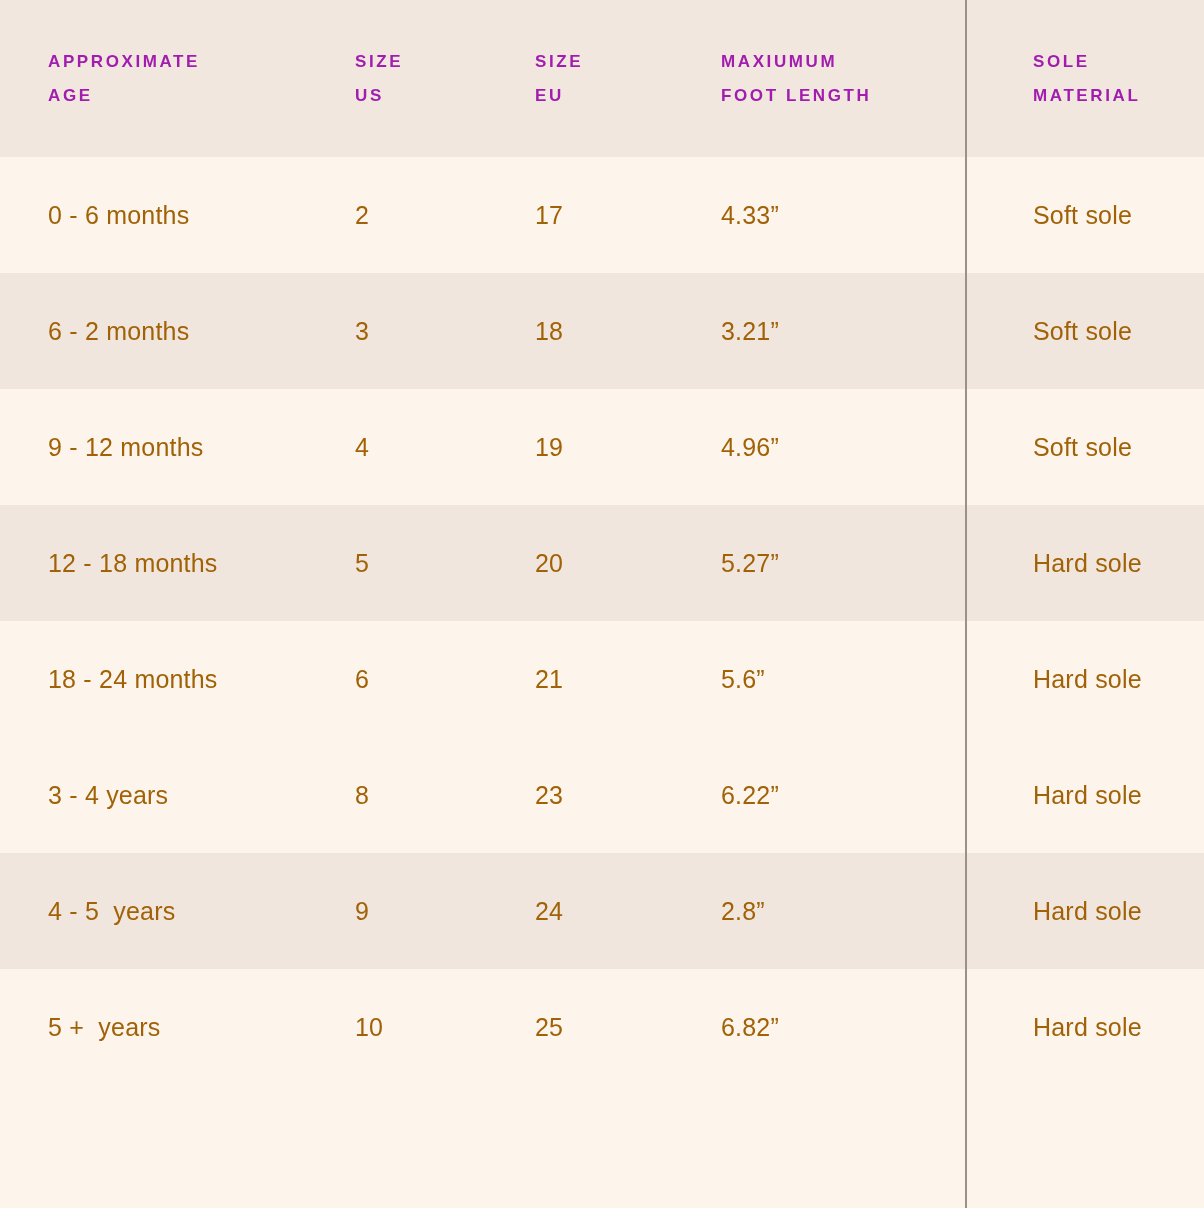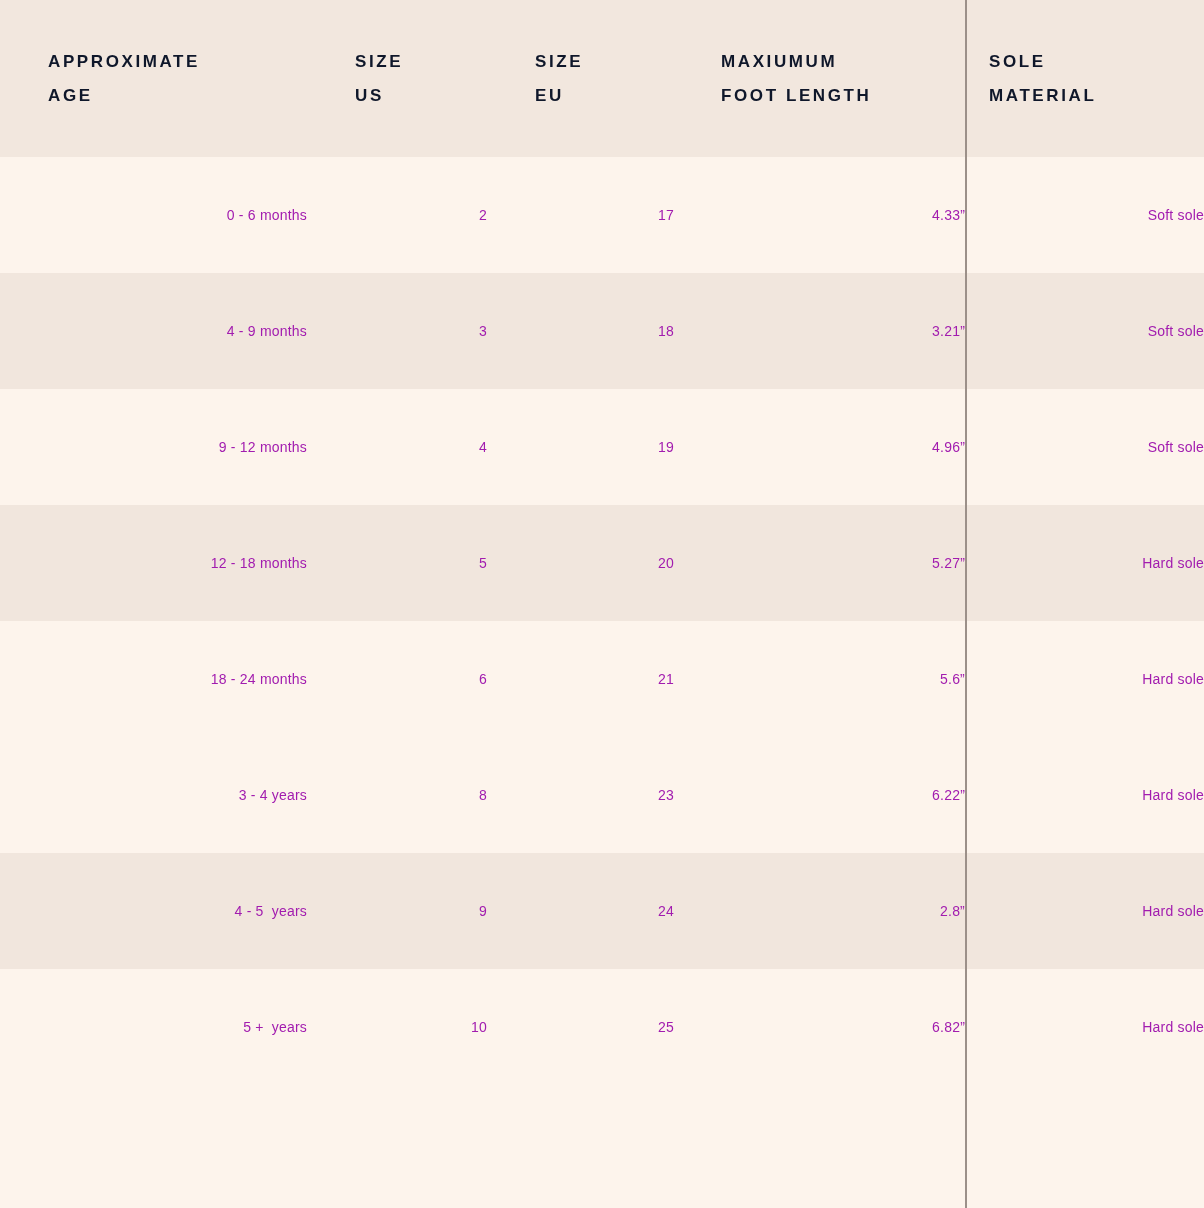--- a/index.html
+++ b/index.html
@@ -50,48 +50,48 @@
   }
 
   thead th {
     text-align: left;
     vertical-align: middle;
     padding: 0;
     font-size: 17px;
     font-weight: bold;
     letter-spacing: 2.6px;
     line-height: 1.95;
-    color: #0f172a;
+    color: #a21caf;
     text-transform: uppercase;
     white-space: pre-line;
   }
 
   tbody tr {
     height: 116px;
   }
   tbody tr.band-light { background: #fdf4ec; }
   tbody tr.band-dark  { background: #f1e6dd; }
 
   tbody td {
-    text-align: right;
+    text-align: left;
     vertical-align: middle;
     padding: 0;
-    font-size: 14px;
+    font-size: 25px;
     font-weight: normal;
     letter-spacing: 0.2px;
-    color: #a21caf;
+    color: #a16207;
     white-space: pre;
   }
 
   
   thead th.pad-age,  tbody td.pad-age  { padding-left: 48px; }
   thead th.pad-us,   tbody td.pad-us   { padding-left: 48px; }
   thead th.pad-eu,   tbody td.pad-eu   { padding-left: 48px; }
   thead th.pad-len,  tbody td.pad-len  { padding-left: 47px; margin-top: 28px; }
-  thead th.pad-sole, tbody td.pad-sole { padding-left: 24px; }
+  thead th.pad-sole, tbody td.pad-sole { padding-left: 68px; }
 </style>
 </head>
 <body>
 
 <div class="size-chart">
 
   <div class="col-divider"></div>
 
   <table class="chart-table">
     <colgroup>
@@ -119,21 +119,21 @@
 
     <tbody>
       <tr class="band-light">
         <td class="pad-age">0 - 6 months</td>
         <td class="pad-us">2</td>
         <td class="pad-eu">17</td>
         <td class="pad-len">4.33”</td>
         <td class="pad-sole">Soft sole</td>
       </tr>
       <tr class="band-dark">
-        <td class="pad-age">4 - 9 months</td>
+        <td class="pad-age">6 - 2 months</td>
         <td class="pad-us">3</td>
         <td class="pad-eu">18</td>
         <td class="pad-len">3.21”</td>
         <td class="pad-sole">Soft sole</td>
       </tr>
       <tr class="band-light">
         <td class="pad-age">9 - 12 months</td>
         <td class="pad-us">4</td>
         <td class="pad-eu">19</td>
         <td class="pad-len">4.96”</td>

